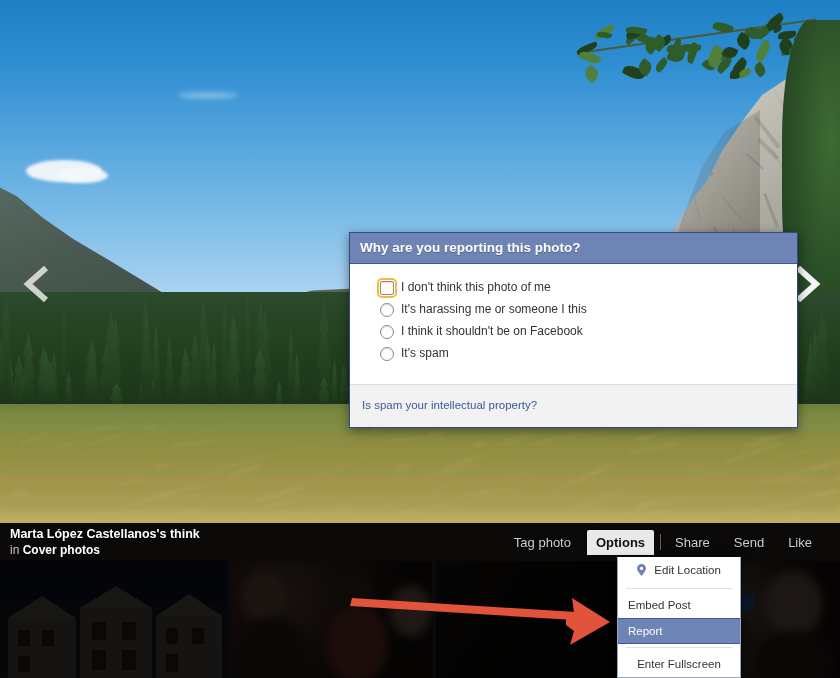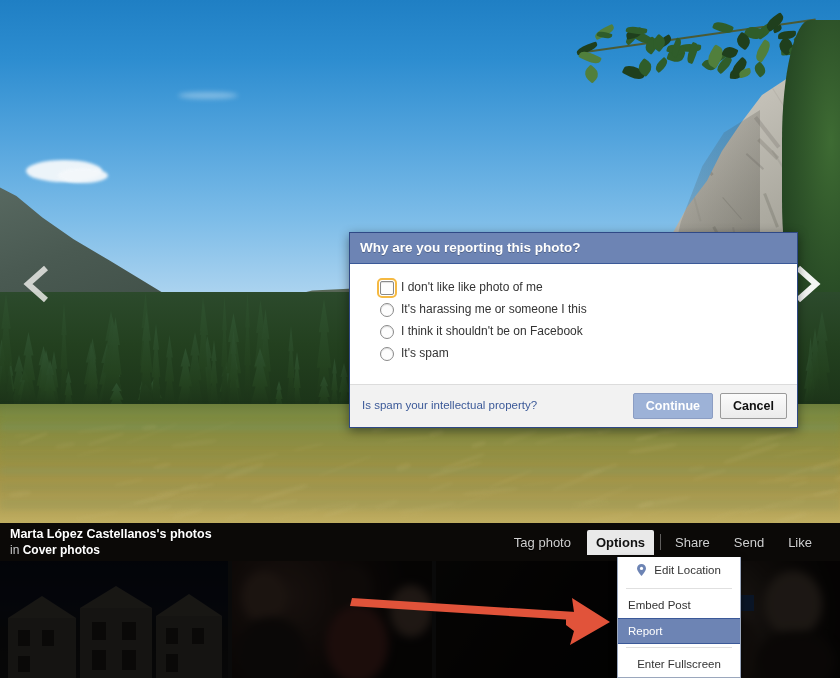--- a/index.html
+++ b/index.html
@@ -800,21 +800,21 @@
 
     <div class="nav-arrow next">
       <svg width="40" height="44" viewBox="0 0 40 44">
         <polyline points="10,6 28,22 10,38" fill="none" stroke="#ffffff" stroke-width="6" stroke-linecap="butt" stroke-linejoin="miter" opacity="0.95"></polyline>
       </svg>
     </div>
   </div>
 
   <div id="photo-bar">
     <div class="titles">
-      <div class="owner-line">Marta López Castellanos's photos</div>
+      <div class="owner-line">Marta López Castellanos's think</div>
       <div class="album-line">
         <span>in</span>
         <b>Cover photos</b>
       </div>
     </div>
 
     <div id="bar-actions">
       <div class="bar-action">Tag photo</div>
       <div class="bar-action active">Options</div>
       <div class="bar-sep"></div>
@@ -895,43 +895,39 @@
   </div>
 
   <div id="report-dialog">
     <div id="dialog-header">Why are you reporting this photo?</div>
 
     <div id="dialog-body">
 
       <div class="dlg-options">
         <div class="opt-row focused">
           <span class="radio"></span>
-          <span class="opt-label">I don't like like photo of me</span>
+          <span class="opt-label">I don't think this photo of me</span>
         </div>
         <div class="opt-row">
           <span class="radio"></span>
           <span class="opt-label">It's harassing me or someone I this</span>
         </div>
         <div class="opt-row">
           <span class="radio"></span>
           <span class="opt-label">I think it shouldn't be on Facebook</span>
         </div>
         <div class="opt-row">
           <span class="radio"></span>
           <span class="opt-label">It's spam</span>
         </div>
       </div>
     </div>
 
     <div id="dialog-footer">
       <div id="ip-link">Is spam your intellectual property?</div>
-      <div class="dlg-buttons">
-        <div class="btn btn-primary">Continue</div>
-        <div class="btn btn-secondary">Cancel</div>
-      </div>
     </div>
   </div>
 
   <svg id="annotation-arrow">
     <g>
       <polygon points="352,598 592,613 590,621 350,606" fill="#e1533a"></polygon>
       <polygon points="572,598 610,622 570,645 574,631 566,625 566,618 574,612" fill="#e1533a"></polygon>
     </g>
   </svg>
 

